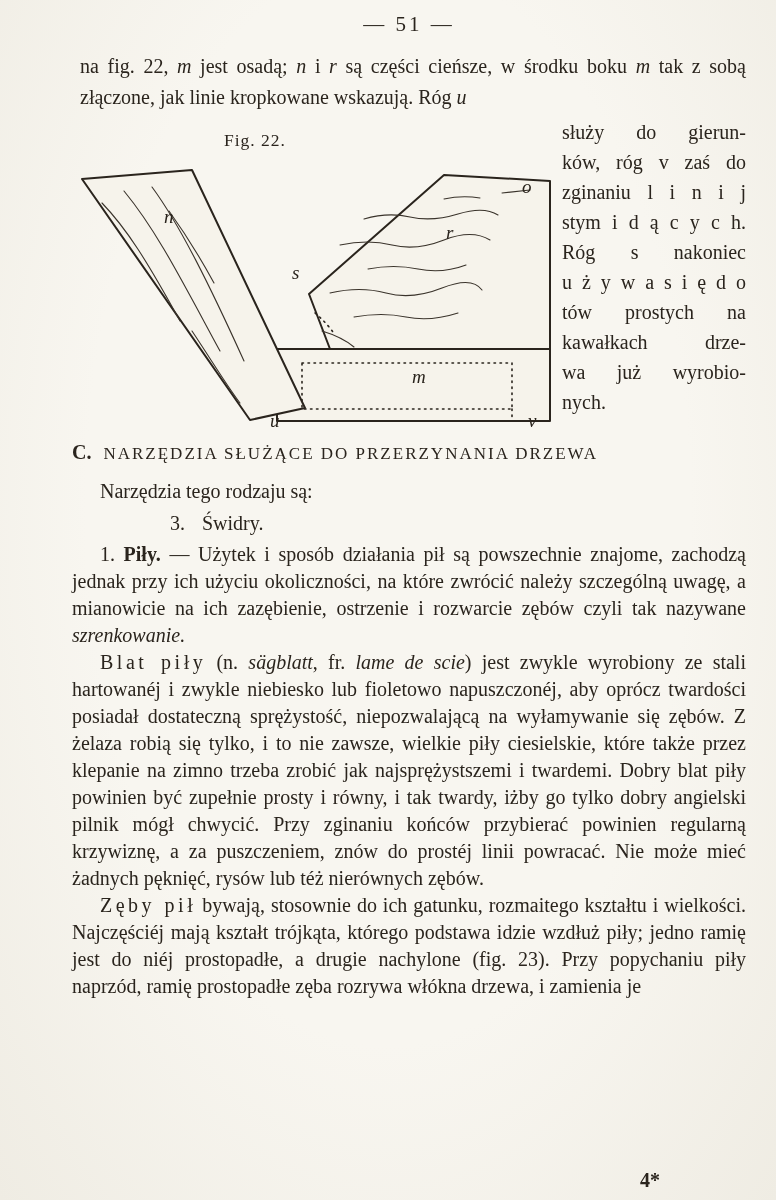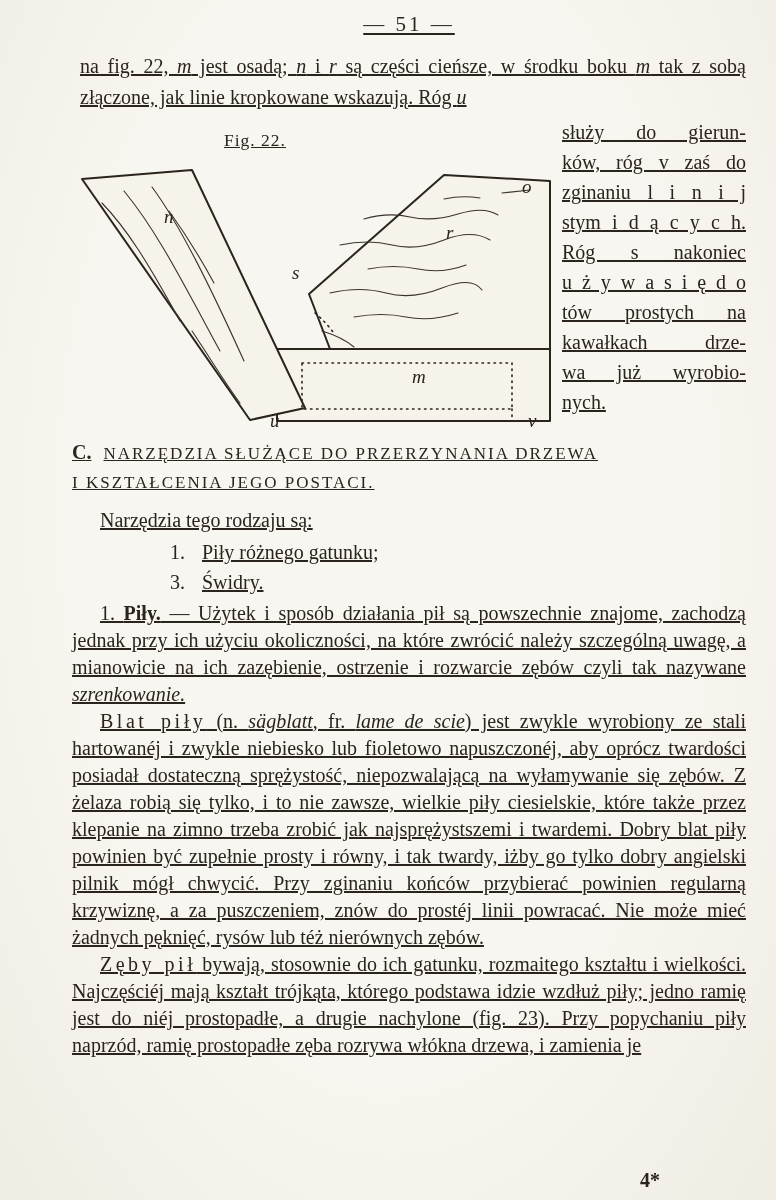--- a/index.html
+++ b/index.html
@@ -3,21 +3,21 @@
 <meta charset="utf-8">
 <style>
   html,body{margin:0;padding:0;}
   body{width:776px;height:1200px;background:#dedbd3;}
   .page{
     position:relative;width:776px;height:1200px;overflow:hidden;
     background:radial-gradient(ellipse at 50% 42%, #f8f6f0 55%, #efece3 100%);
     color:var(--ink,#2a241d);
     font-family:"Liberation Serif","DejaVu Serif",serif;
   }
-  .content{padding:0 30px 0 72px;text-decoration:underline;}
+  .content{padding:0 30px 0 72px;}
   .page-number{text-align:center;font-size:21px;padding-top:12px;letter-spacing:3px;}
   .intro{margin:14px 0 0 8px;font-size:20px;line-height:31px;text-align:justify;}
   .fig-row{display:flex;margin-top:0;}
   .figure-block{flex:0 0 490px;width:490px;}
   .fig-caption{font-size:17.5px;letter-spacing:1px;margin:17px 0 0 152px;}
   .fig-canvas{position:relative;width:480px;height:272px;margin-top:10px;}
   .fig-canvas svg{position:absolute;left:0;top:0;}
   .fig-label{position:absolute;font-style:italic;font-size:19px;line-height:20px;}
   .lbl-n{left:92px;top:46px;}
   .lbl-s{left:220px;top:102px;}
@@ -111,29 +111,25 @@
           <div class="tline">kawałkach drze-</div>
           <div class="tline">wa już wyrobio-</div>
           <div class="tline">nych.</div>
         </div>
     </div>
 
     <div class="section-heading">
       <div class="sh-line1">
         <span class="sh-letter">C.</span><span>NARZĘDZIA SŁUŻĄCE DO PRZERZYNANIA DRZEWA</span>
       </div>
-      <div class="sh-line2">I KSZTAŁCENIA JEGO POSTACI.</div>
     </div>
 
     <p class="lead-in">Narzędzia tego rodzaju są:</p>
 
     <div class="tool-list">
-      <div class="tool-row">
-        <span class="tool-num">1.</span><span>Piły różnego gatunku;</span>
-      </div>
       <div class="tool-row">
         <span class="tool-num">3.</span><span>Świdry.</span>
       </div>
     </div>
 
     <p class="para first"><span class="seg-n">1. </span><span class="seg-b">Piły.</span><span class="seg-n"> — Użytek i sposób działania pił są powszechnie znajome, zachodzą jednak przy ich użyciu okoliczności, na które zwrócić należy szczególną uwagę, a mianowicie na ich zazębienie, ostrzenie i rozwarcie zębów czyli tak nazywane </span><span class="seg-i">szrenkowanie.</span></p>
     <p class="para"><span class="seg-sp">Blat piły</span><span class="seg-n"> (n. </span><span class="seg-i">sägblatt</span><span class="seg-n">, fr. </span><span class="seg-i">lame de scie</span><span class="seg-n">) jest zwykle wyrobiony ze stali hartowanéj i zwykle niebiesko lub fioletowo napuszczonéj, aby oprócz twardości posiadał dostateczną sprężystość, niepozwalającą na wyłamywanie się zębów. Z żelaza robią się tylko, i to nie zawsze, wielkie piły ciesielskie, które także przez klepanie na zimno trzeba zrobić jak najsprężystszemi i twardemi. Dobry blat piły powinien być zupełnie prosty i równy, i tak twardy, iżby go tylko dobry angielski pilnik mógł chwycić. Przy zginaniu końców przybierać powinien regularną krzywiznę, a za puszczeniem, znów do prostéj linii powracać. Nie może mieć żadnych pęknięć, rysów lub téż nierównych zębów.</span></p>
     <p class="para"><span class="seg-sp">Zęby pił</span><span class="seg-n"> bywają, stosownie do ich gatunku, rozmaitego kształtu i wielkości. Najczęściéj mają kształt trójkąta, którego podstawa idzie wzdłuż piły; jedno ramię jest do niéj prostopadłe, a drugie nachylone (fig. 23). Przy popychaniu piły naprzód, ramię prostopadłe zęba rozrywa włókna drzewa, i zamienia je</span></p>
 
   </div>

